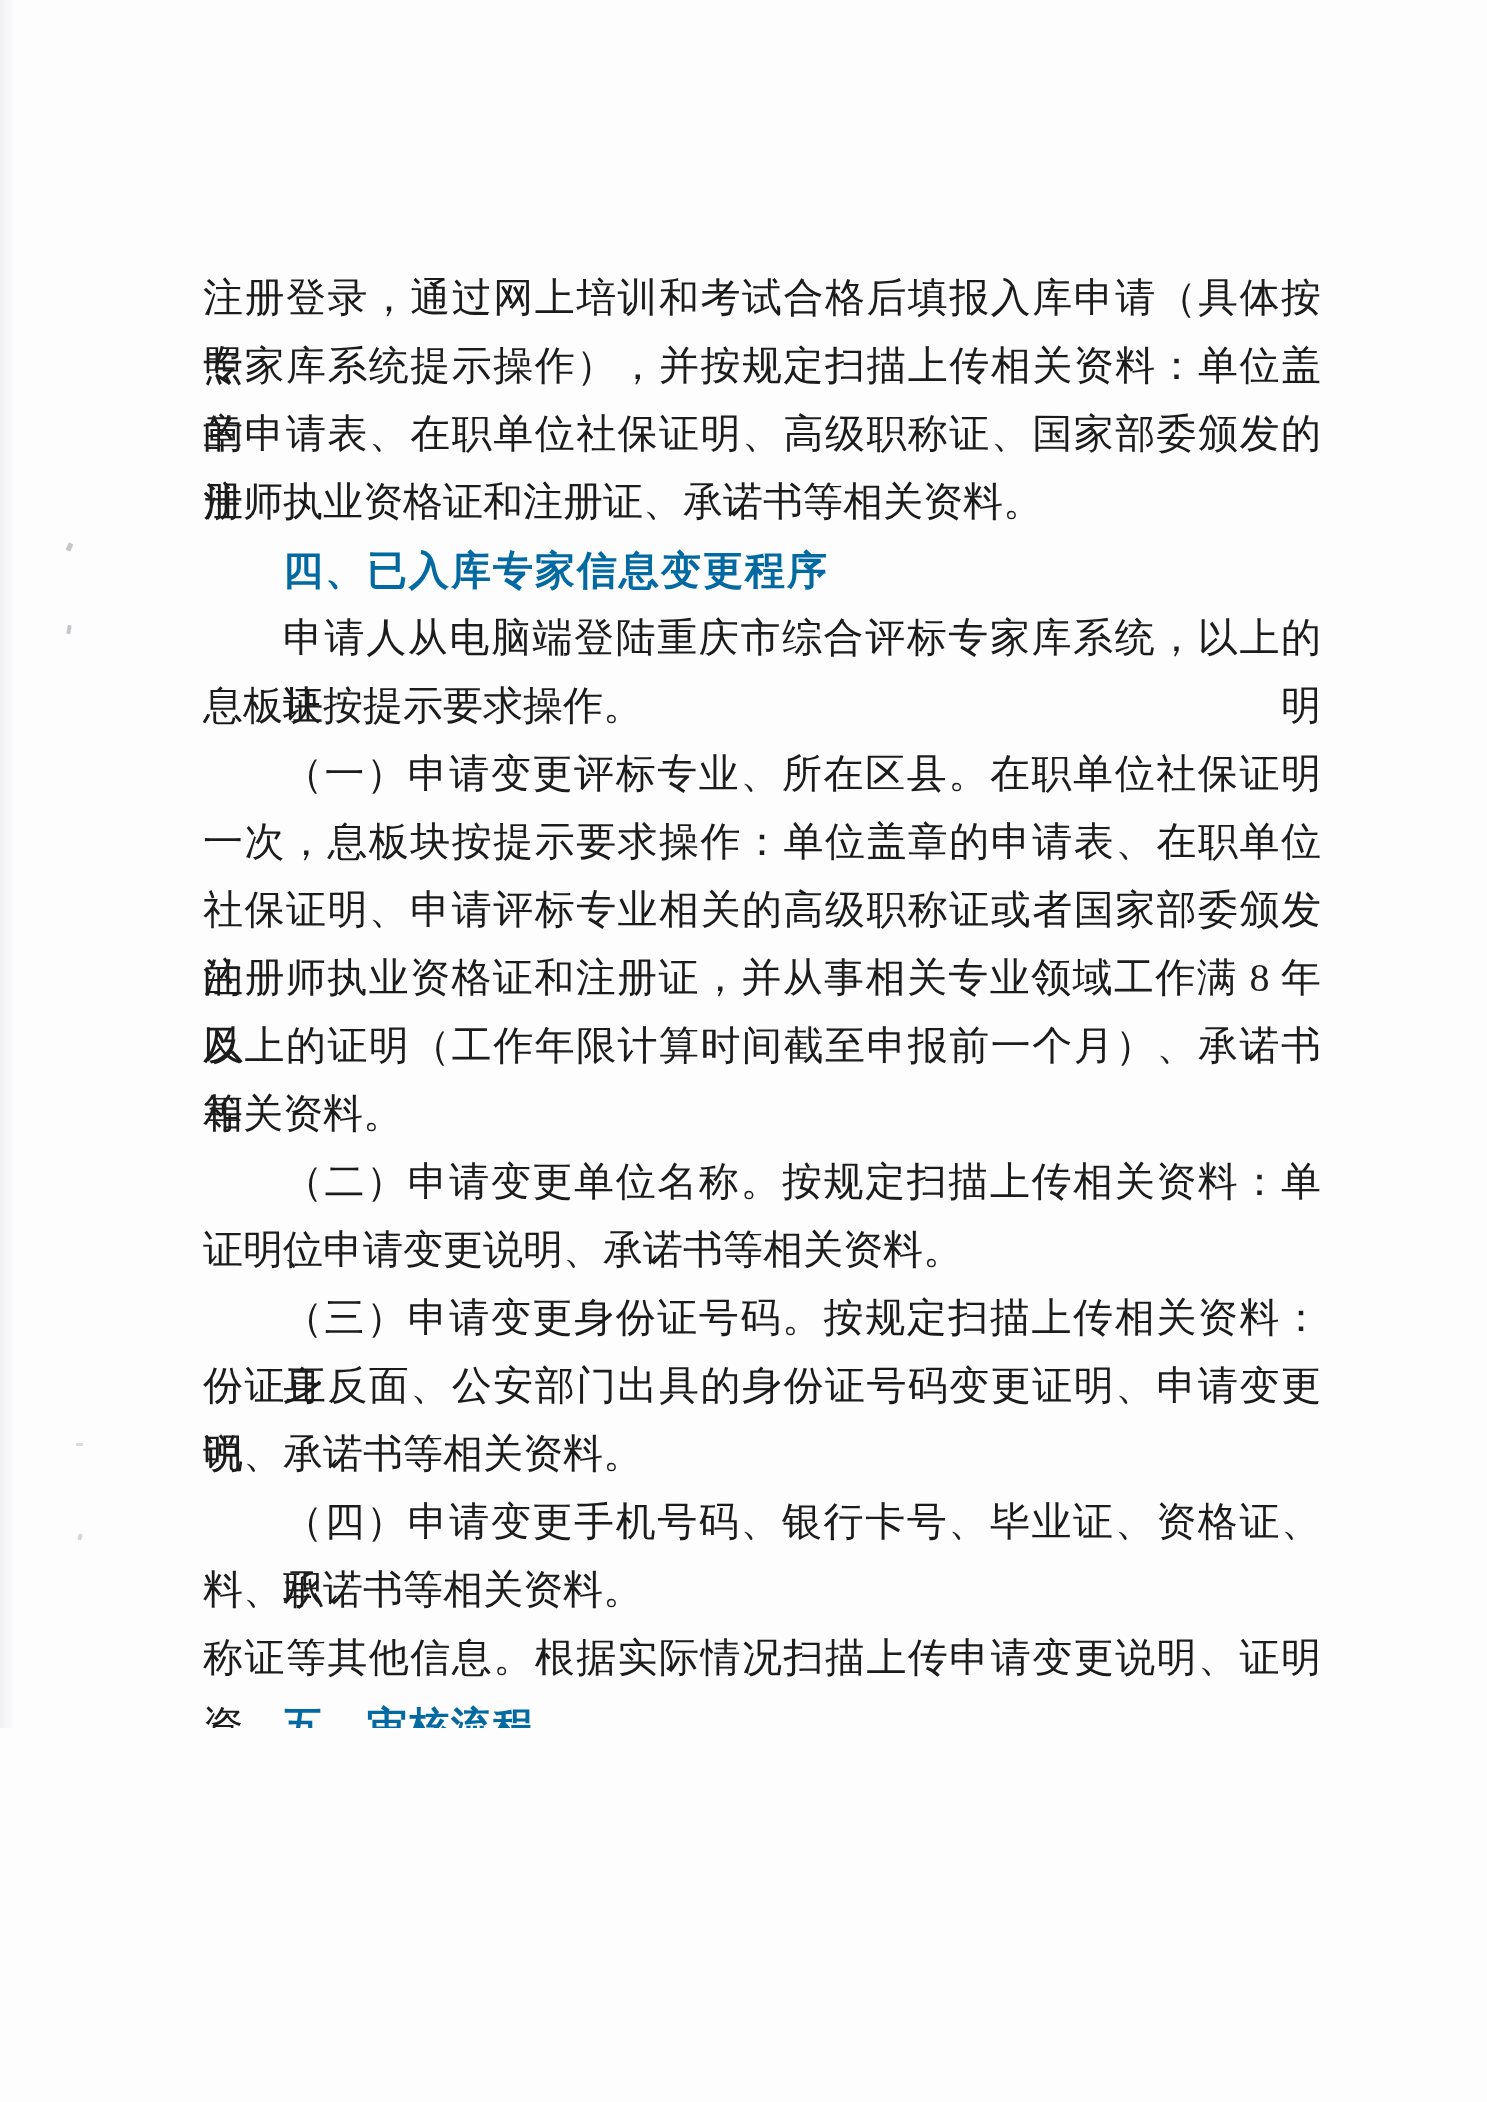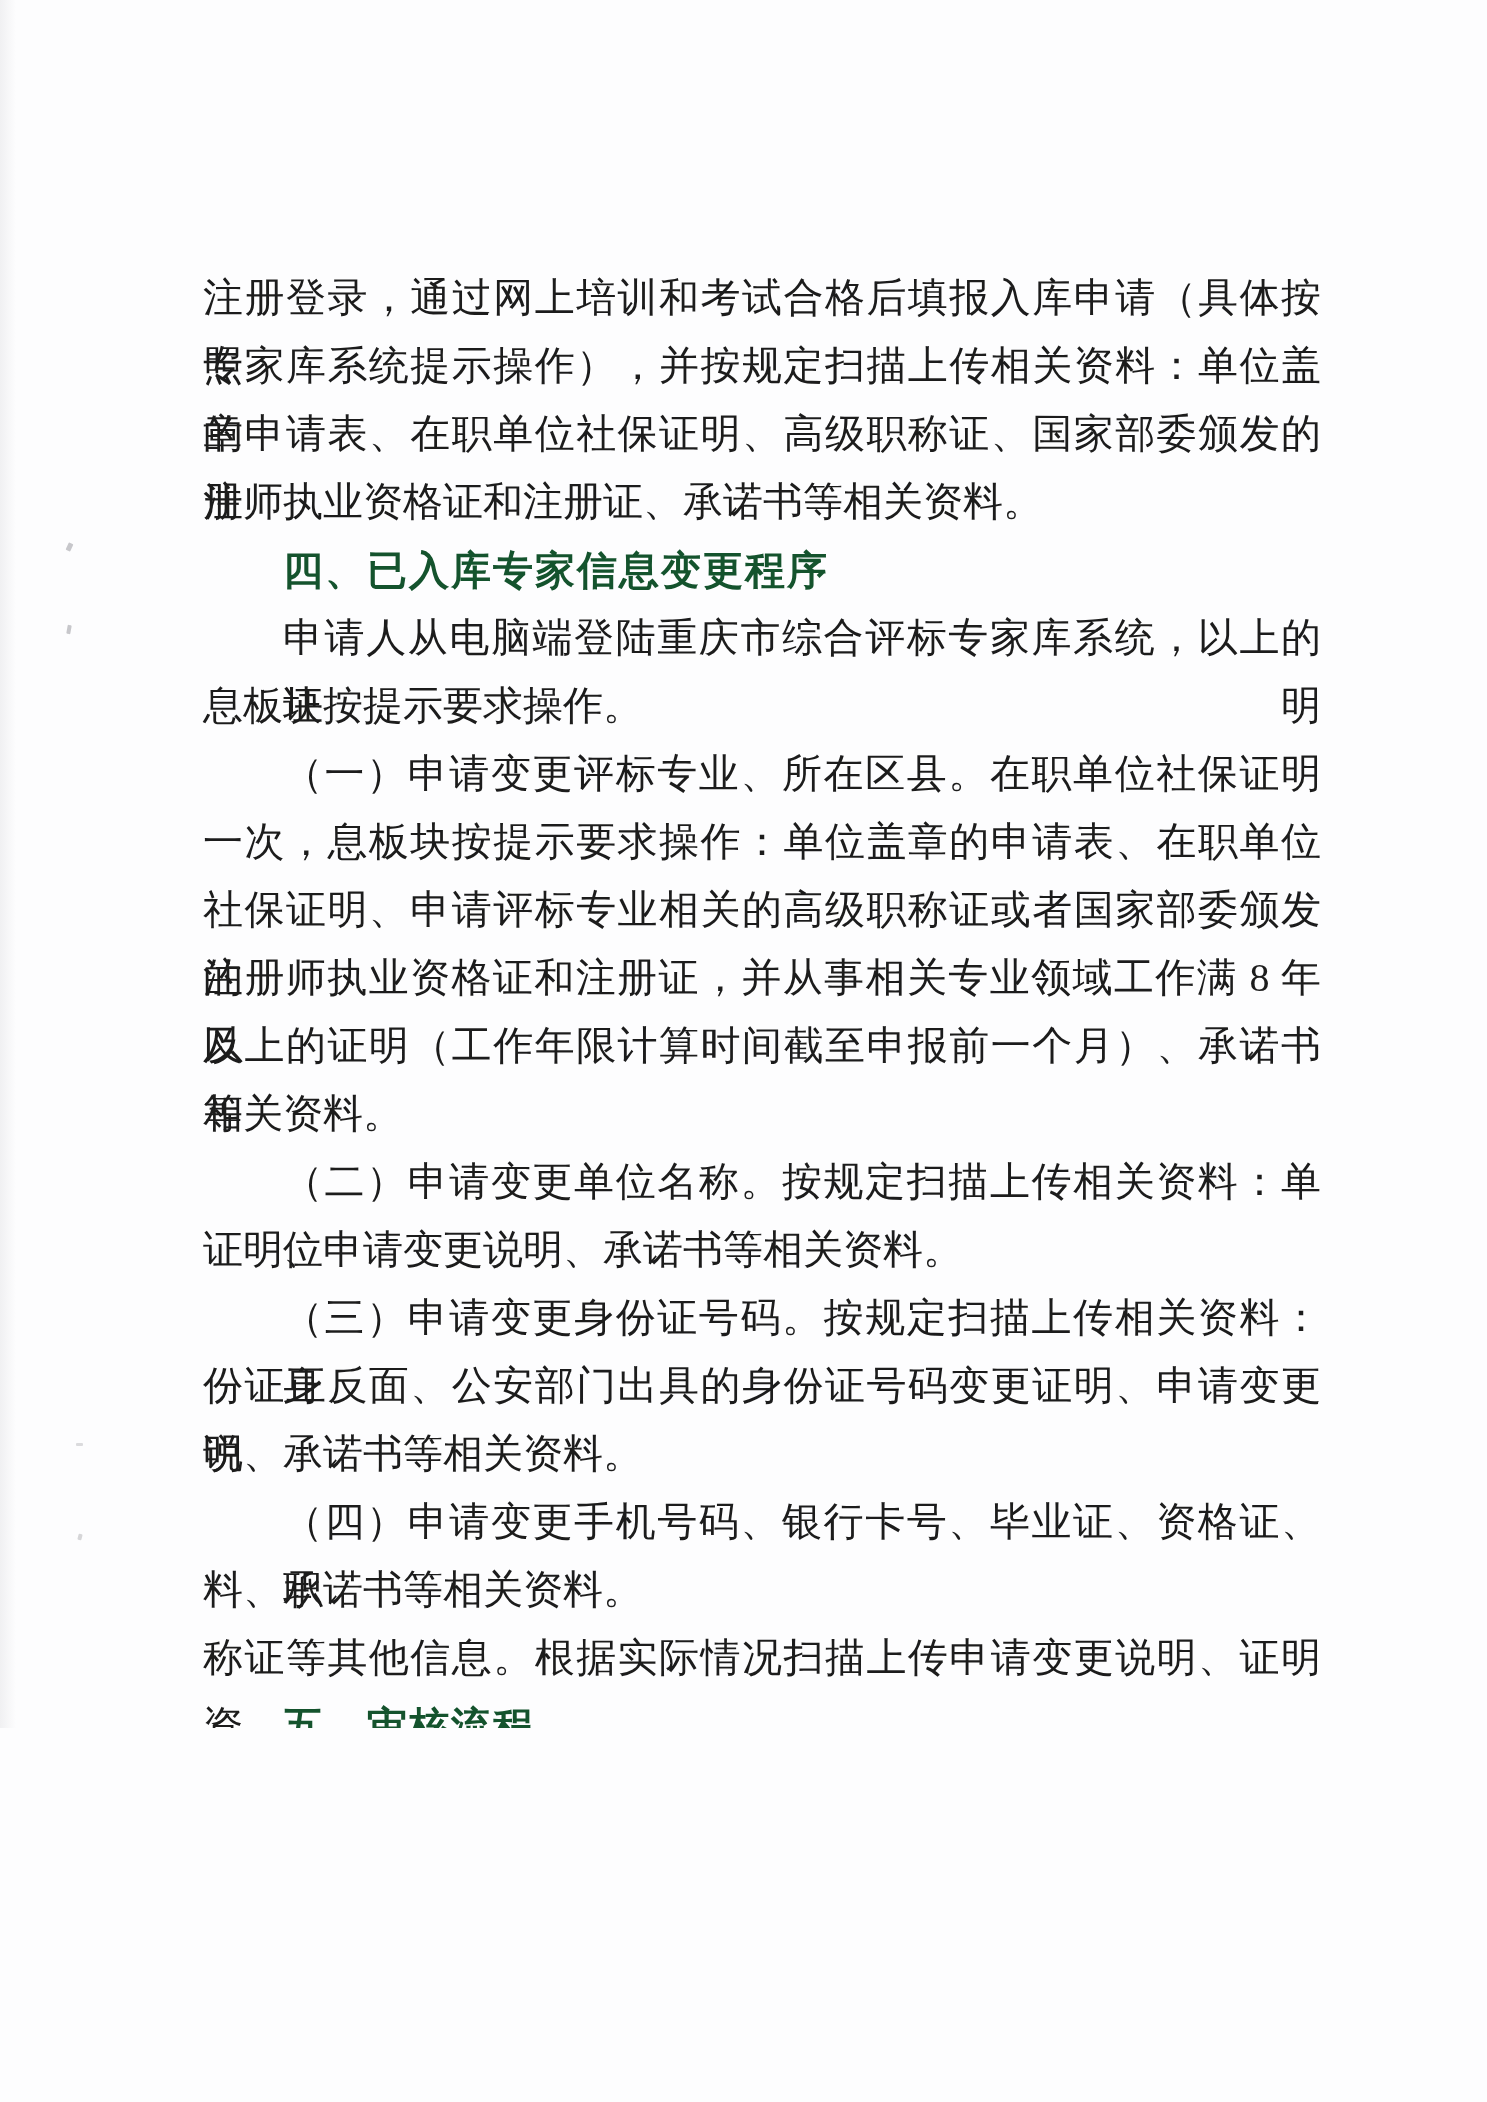--- a/index.html
+++ b/index.html
@@ -50,21 +50,21 @@
     word-break: break-all;
     white-space: normal;
     letter-spacing: 0;
   }
   .line.fill { text-align-last: justify; }
   .line.indent { padding-left: 80px; }
   .line.heading {
     font-family: "Liberation Sans", sans-serif;
     font-weight: 700;
     letter-spacing: 2px;
-    color: #14532d;
+    color: #0369a1;
   }
   .page-footer {
     position: absolute;
     left: 1182px;
     top: 1903px;
     width: 180px;
     font-size: 34px;
     line-height: 44px;
     color: #242424;
     letter-spacing: 4px;

